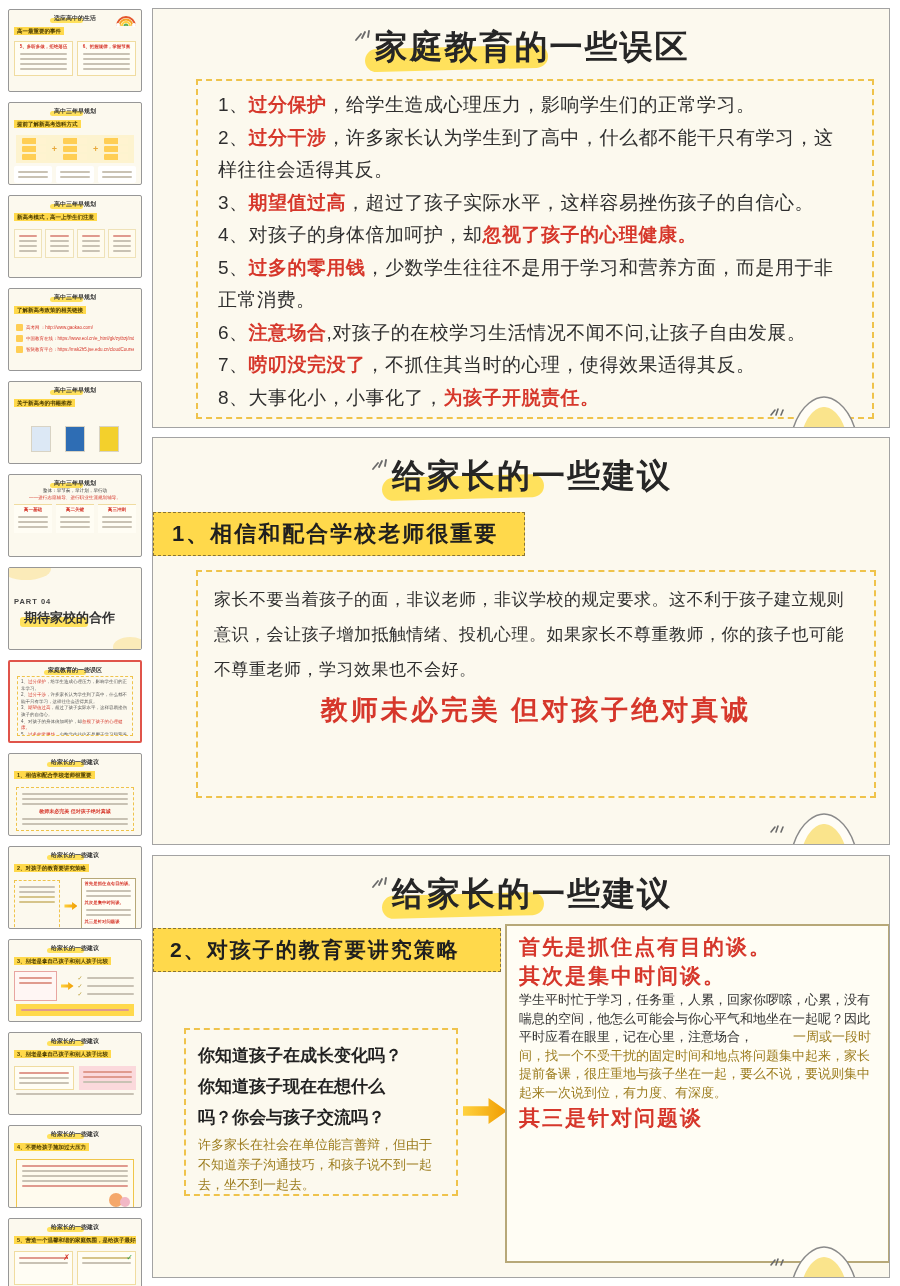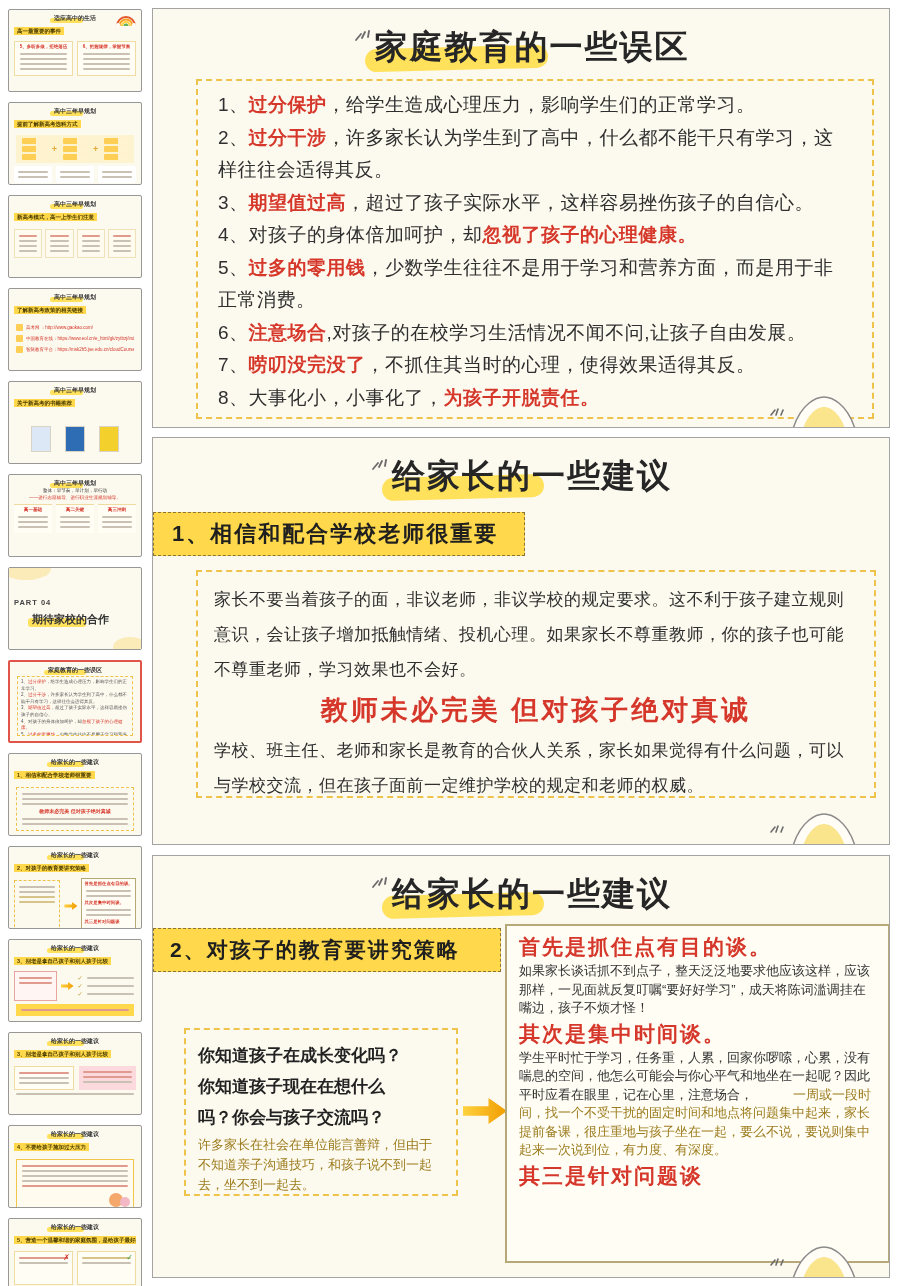--- a/index.html
+++ b/index.html
@@ -43,21 +43,21 @@
   .book{width:20px;height:26px;border:1px solid #d8d3c4;}
   .plredline{font-size:4.6px;line-height:6.5px;color:#333;text-align:center;white-space:nowrap;overflow:hidden;}
   .plredline.red{color:var(--red);}
   .plancols{display:flex;gap:4px;margin-top:3px;}
   .pcol{flex:1;background:#FFFDF4;border-top:1px solid #F0DCA0;padding:2px;}
   .pch{font-size:4.6px;color:var(--red);font-weight:bold;text-align:center;line-height:6px;white-space:nowrap;overflow:hidden;}
   .thumb.section{display:flex;align-items:center;justify-content:center;}
   .thumb.section::before{content:"";position:absolute;left:-8px;top:-10px;width:50px;height:22px;background:#FBEBB9;border-radius:50%;}
   .thumb.section::after{content:"";position:absolute;right:-6px;bottom:-8px;width:34px;height:20px;background:#FBEBB9;border-radius:50%;}
   .part{font-size:7.5px;font-weight:bold;color:#444;letter-spacing:1px;}
-  .ptit{font-size:11px;font-weight:bold;color:#333;margin-left:16px;}
+  .ptit{font-size:13px;font-weight:bold;color:#333;margin-left:8px;}
   .mbox{border:1px dashed var(--dashed);margin:1px 2px;padding:2px 3px;height:60px;overflow:hidden;}
   .ml{font-size:4.5px;line-height:6.6px;color:#555;}
   .ml .r{color:var(--red);}
   .minibox{border:1px dashed var(--dashed);margin:2px 2px 0;padding:2px 3px;overflow:hidden;}
   .mred{font-size:5px;color:var(--red);font-weight:bold;text-align:center;line-height:7px;white-space:nowrap;overflow:hidden;}
   .cols2{display:flex;gap:4px;align-items:center;}
   .lmini{flex:1;border:1px dashed var(--dashed);padding:2px;height:52px;}
   .rmini{flex:1.2;border:1px solid var(--tan);background:#FFFDF4;padding:2px;height:56px;overflow:hidden;}
   .rh{font-size:4.4px;color:var(--red);font-weight:bold;line-height:6px;white-space:nowrap;overflow:hidden;}
   .marrow{width:13px;height:8px;flex:none;background:linear-gradient(90deg,#FFD23F,#F09C00);
@@ -410,21 +410,20 @@
             <line x1="9" y1="15" x2="12" y2="9"></line>
             <line x1="15" y1="14" x2="16" y2="8"></line>
           </g>
         </svg>
       <span class="s-title hl">给家长的一些建议</span>
     </div>
     <div class="ybar" id="s2-bar">1、相信和配合学校老师很重要</div>
     <div class="dashbox" id="s2-box">
       <div class="para">家长不要当着孩子的面，非议老师，非议学校的规定要求。这不利于孩子建立规则意识，会让孩子增加抵触情绪、投机心理。如果家长不尊重教师，你的孩子也可能不尊重老师，学习效果也不会好。</div>
       <div class="redline">教师未必完美 但对孩子绝对真诚</div>
-      <div class="para">学校、班主任、老师和家长是教育的合伙人关系，家长如果觉得有什么问题，可以与学校交流，但在孩子面前一定维护学校的规定和老师的权威。</div>
     </div>
     <svg class="eggticks" width="16" height="14" viewBox="0 0 16 14">
         <g stroke="#6b6b6b" stroke-width="1.6" stroke-linecap="round">
           <line x1="2" y1="12" x2="6" y2="7"></line>
           <line x1="7" y1="12" x2="9" y2="6"></line>
           <line x1="12" y1="12" x2="14" y2="7"></line>
         </g>
       </svg>
     <svg class="egg" width="74" height="34" viewBox="0 0 74 34">
         <path d="M6 34 C14 8 30 2 37 2 C44 2 60 8 68 34 Z" fill="#FFFDF6" stroke="#8a8a8a" stroke-width="1.5"></path>
@@ -448,21 +447,20 @@
       <div id="s3-questions">
           <div class="q">你知道孩子在成长变化吗？</div>
           <div class="q">你知道孩子现在在想什么</div>
           <div class="q">吗？你会与孩子交流吗？</div>
         </div>
       <div class="qnote">许多家长在社会在单位能言善辩，但由于不知道亲子沟通技巧，和孩子说不到一起去，坐不到一起去。</div>
     </div>
     <div class="bigarrow"></div>
     <div id="s3-pbox">
         <div class="ph">首先是抓住点有目的谈。</div>
-        <div class="pb"><span>如果家长谈话抓不到点子，整天泛泛地要求他应该这样，应该那样，一见面就反复叮嘱“要好好学习”，成天将陈词滥调挂在嘴边，孩子不烦才怪！</span></div>
         <div class="ph">其次是集中时间谈。</div>
         <div class="pb"><span>学生平时忙于学习，任务重，人累，回家你啰嗦，心累，没有喘息的空间，他怎么可能会与你心平气和地坐在一起呢？因此平时应看在眼里，记在心里，注意场合，</span><span class="seg-gold">一周或一段时间，找一个不受干扰的固定时间和地点将问题集中起来，家长提前备课，很庄重地与孩子坐在一起，要么不说，要说则集中起来一次说到位，有力度、有深度。</span></div>
         <div class="ph">其三是针对问题谈</div>
       </div>
     <svg class="eggticks" width="16" height="14" viewBox="0 0 16 14">
         <g stroke="#6b6b6b" stroke-width="1.6" stroke-linecap="round">
           <line x1="2" y1="12" x2="6" y2="7"></line>
           <line x1="7" y1="12" x2="9" y2="6"></line>
           <line x1="12" y1="12" x2="14" y2="7"></line>
         </g>

